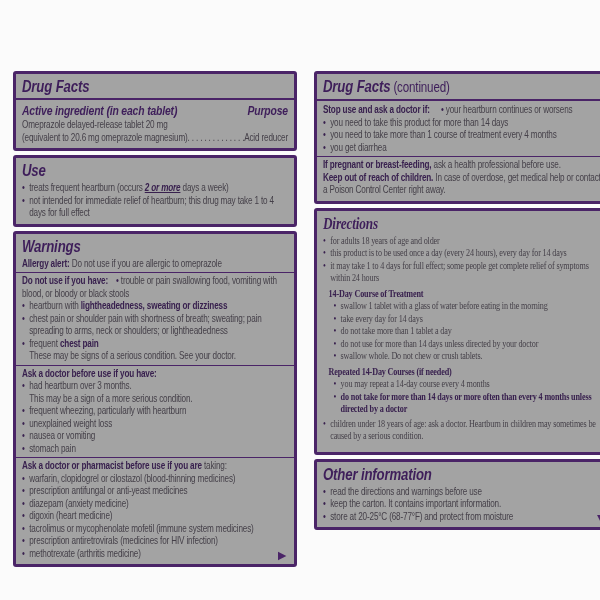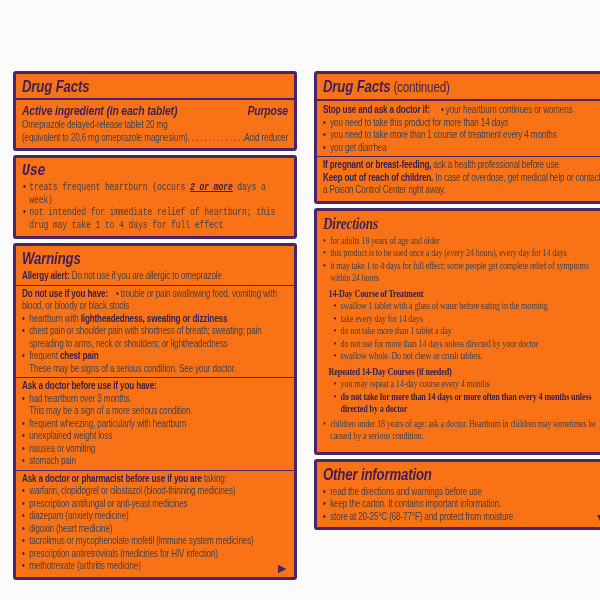--- a/index.html
+++ b/index.html
@@ -10,21 +10,21 @@
     overflow: hidden;
   }
   .sheet { position: relative; width: 600px; height: 600px; }
   .col { position: absolute; top: 71px; }
   .col-left  { left: 13px;  width: 284px; }
   .col-right { left: 314px; width: 302px; }
 
   .box {
     position: relative;
     box-sizing: border-box;
-    background: #f97316;
+    background: #a3a3a3;
     border: 3px solid #4a2467;
     border-radius: 3px;
     padding: 3px 6px 4px 6px;
     margin-bottom: 4px;
   }
   .squeeze {
     transform: scaleX(0.8);
     transform-origin: 0 0;
     width: 125%;
     font-size: 10.2px;
@@ -89,21 +89,21 @@
   .arrow {
     position: absolute;
     right: 5px; bottom: 2px;
     color: #4a2467;
     font-size: 14px; line-height: 14px;
     letter-spacing: 0;
   }
   .spacer-2 { height: 2px; }
 
   .box-a  { min-height: 80px; }
-  .box-b  { min-height: 58px; font-family: Liberation Mono, monospace; }
+  .box-b  { min-height: 58px; }
   .box-c  { min-height: 304px; }
   .box-r1 { min-height: 124px; }
   .box-r2 { min-height: 247px; font-family: Liberation Serif, serif; }
   .box-r3 { min-height: 66px; }
 </style>
 </head>
 <body>
 
 <div class="sheet">
 

